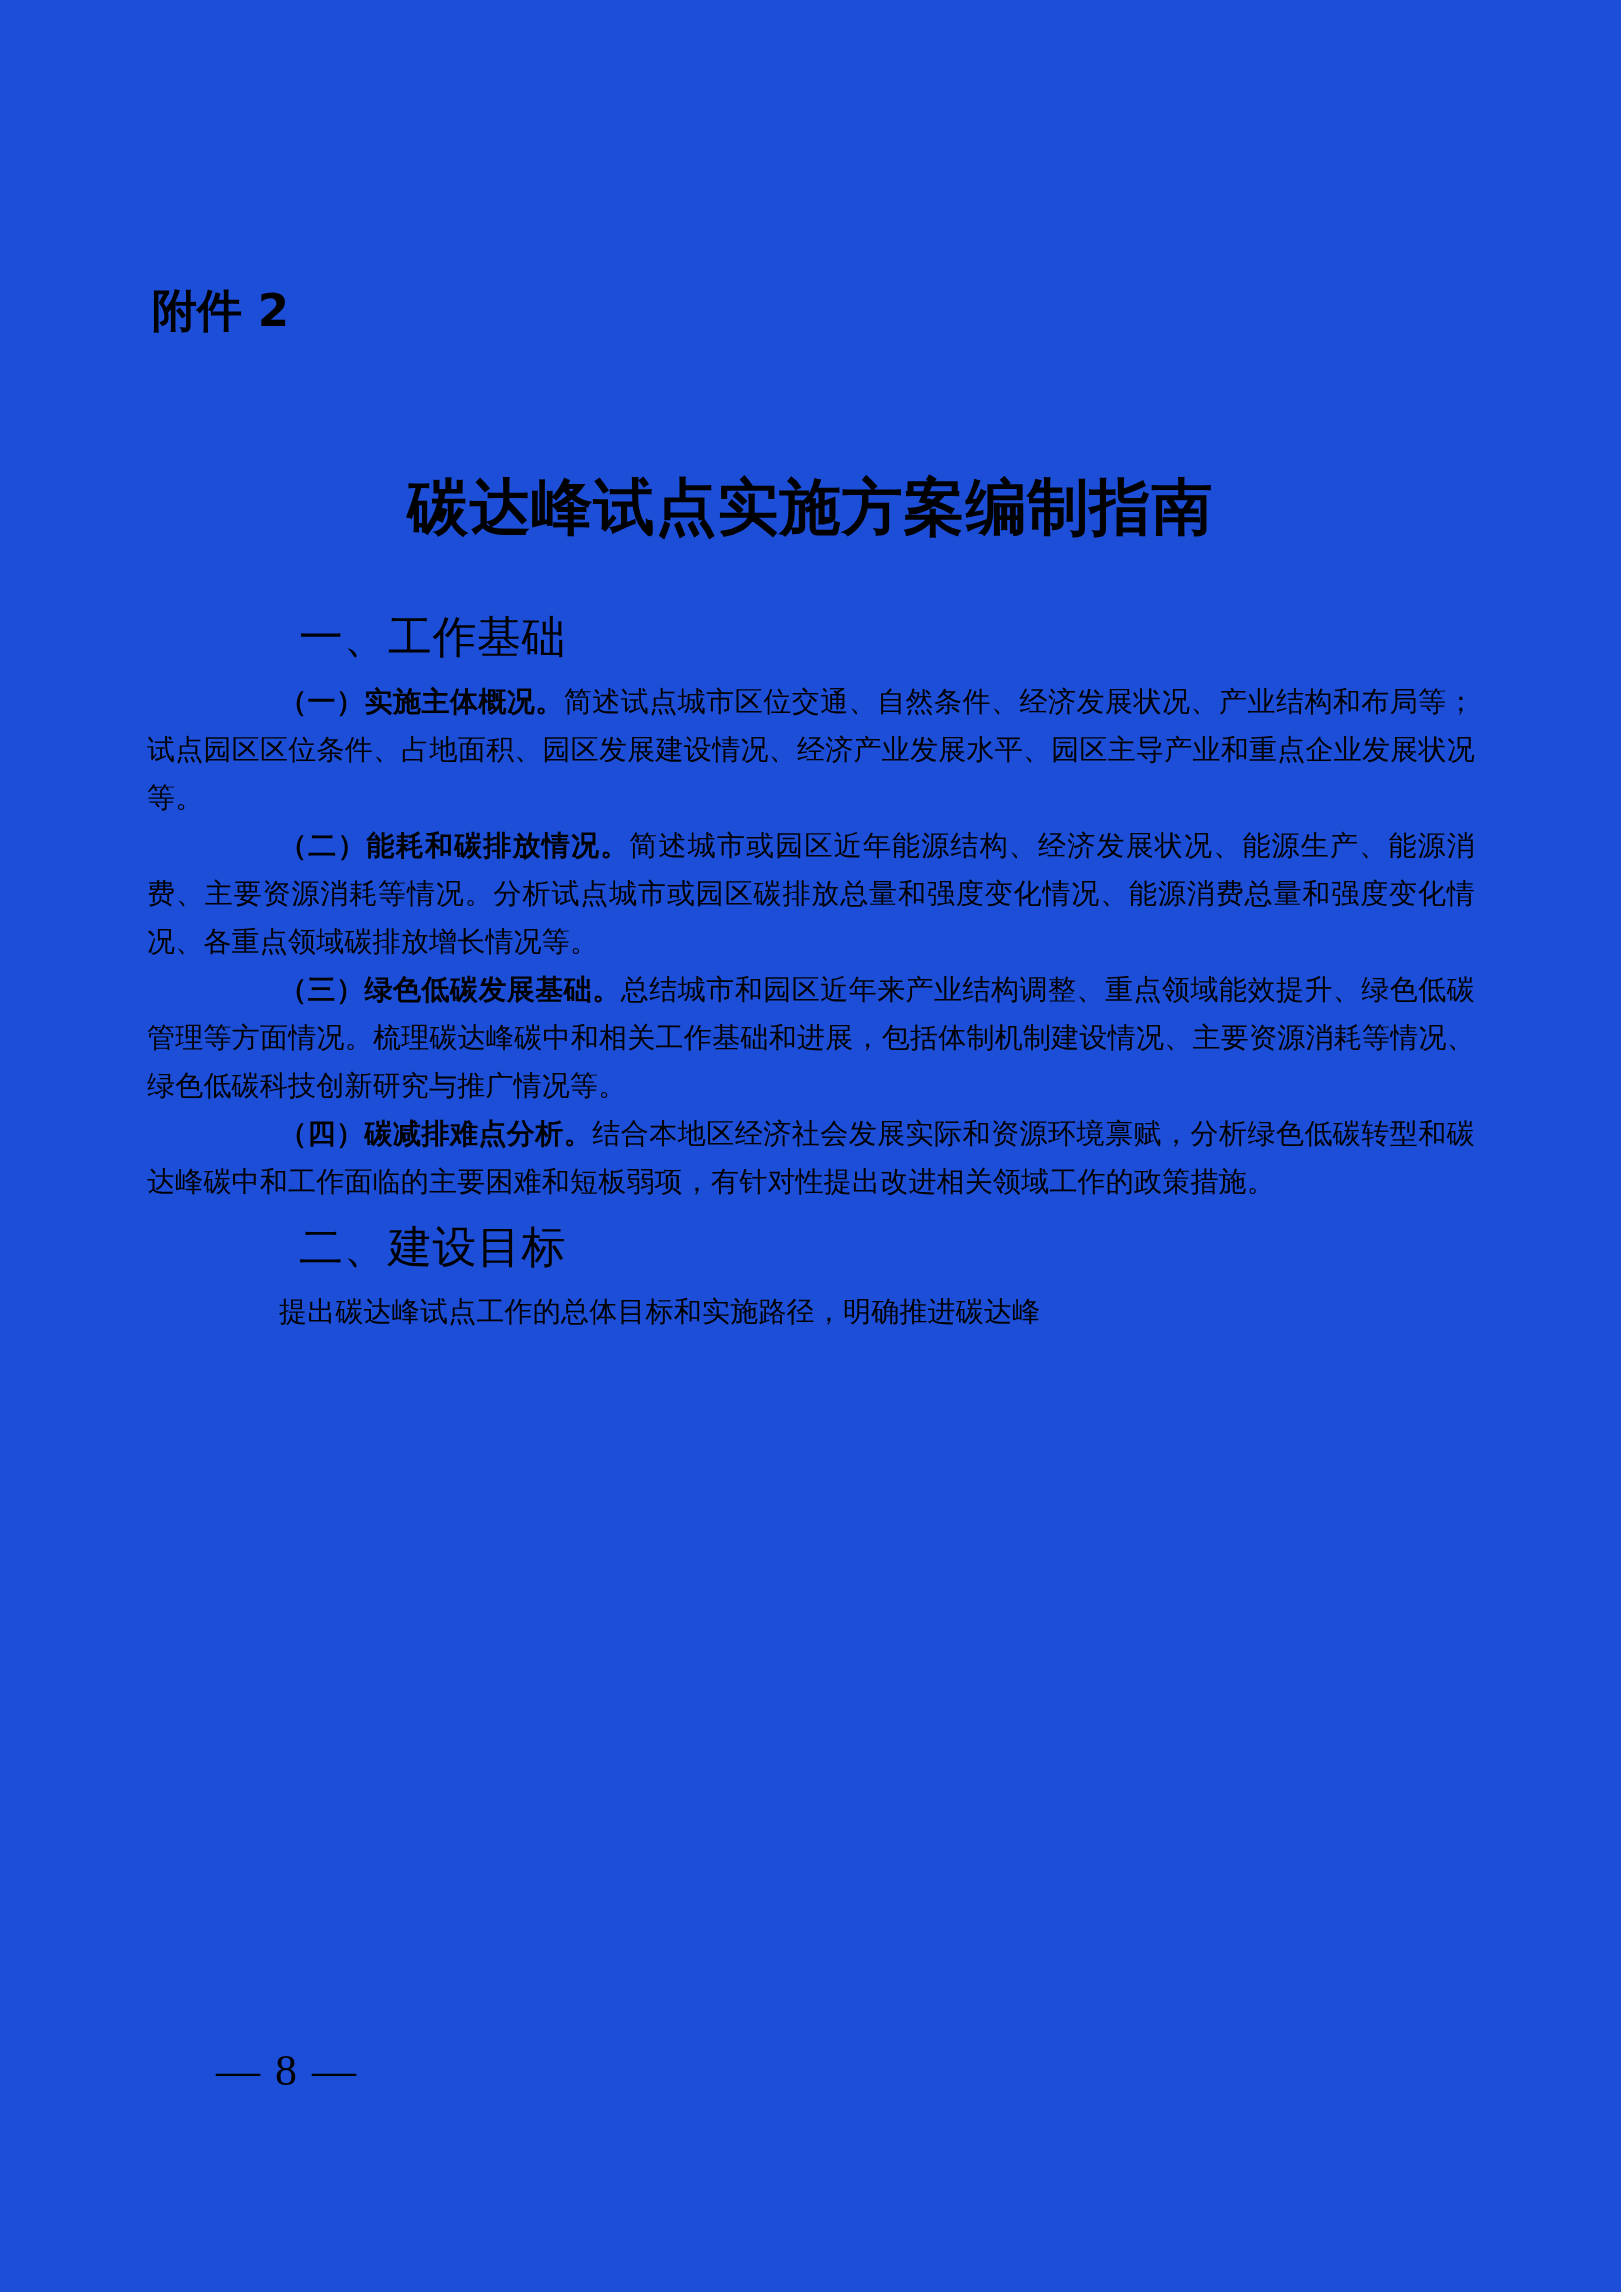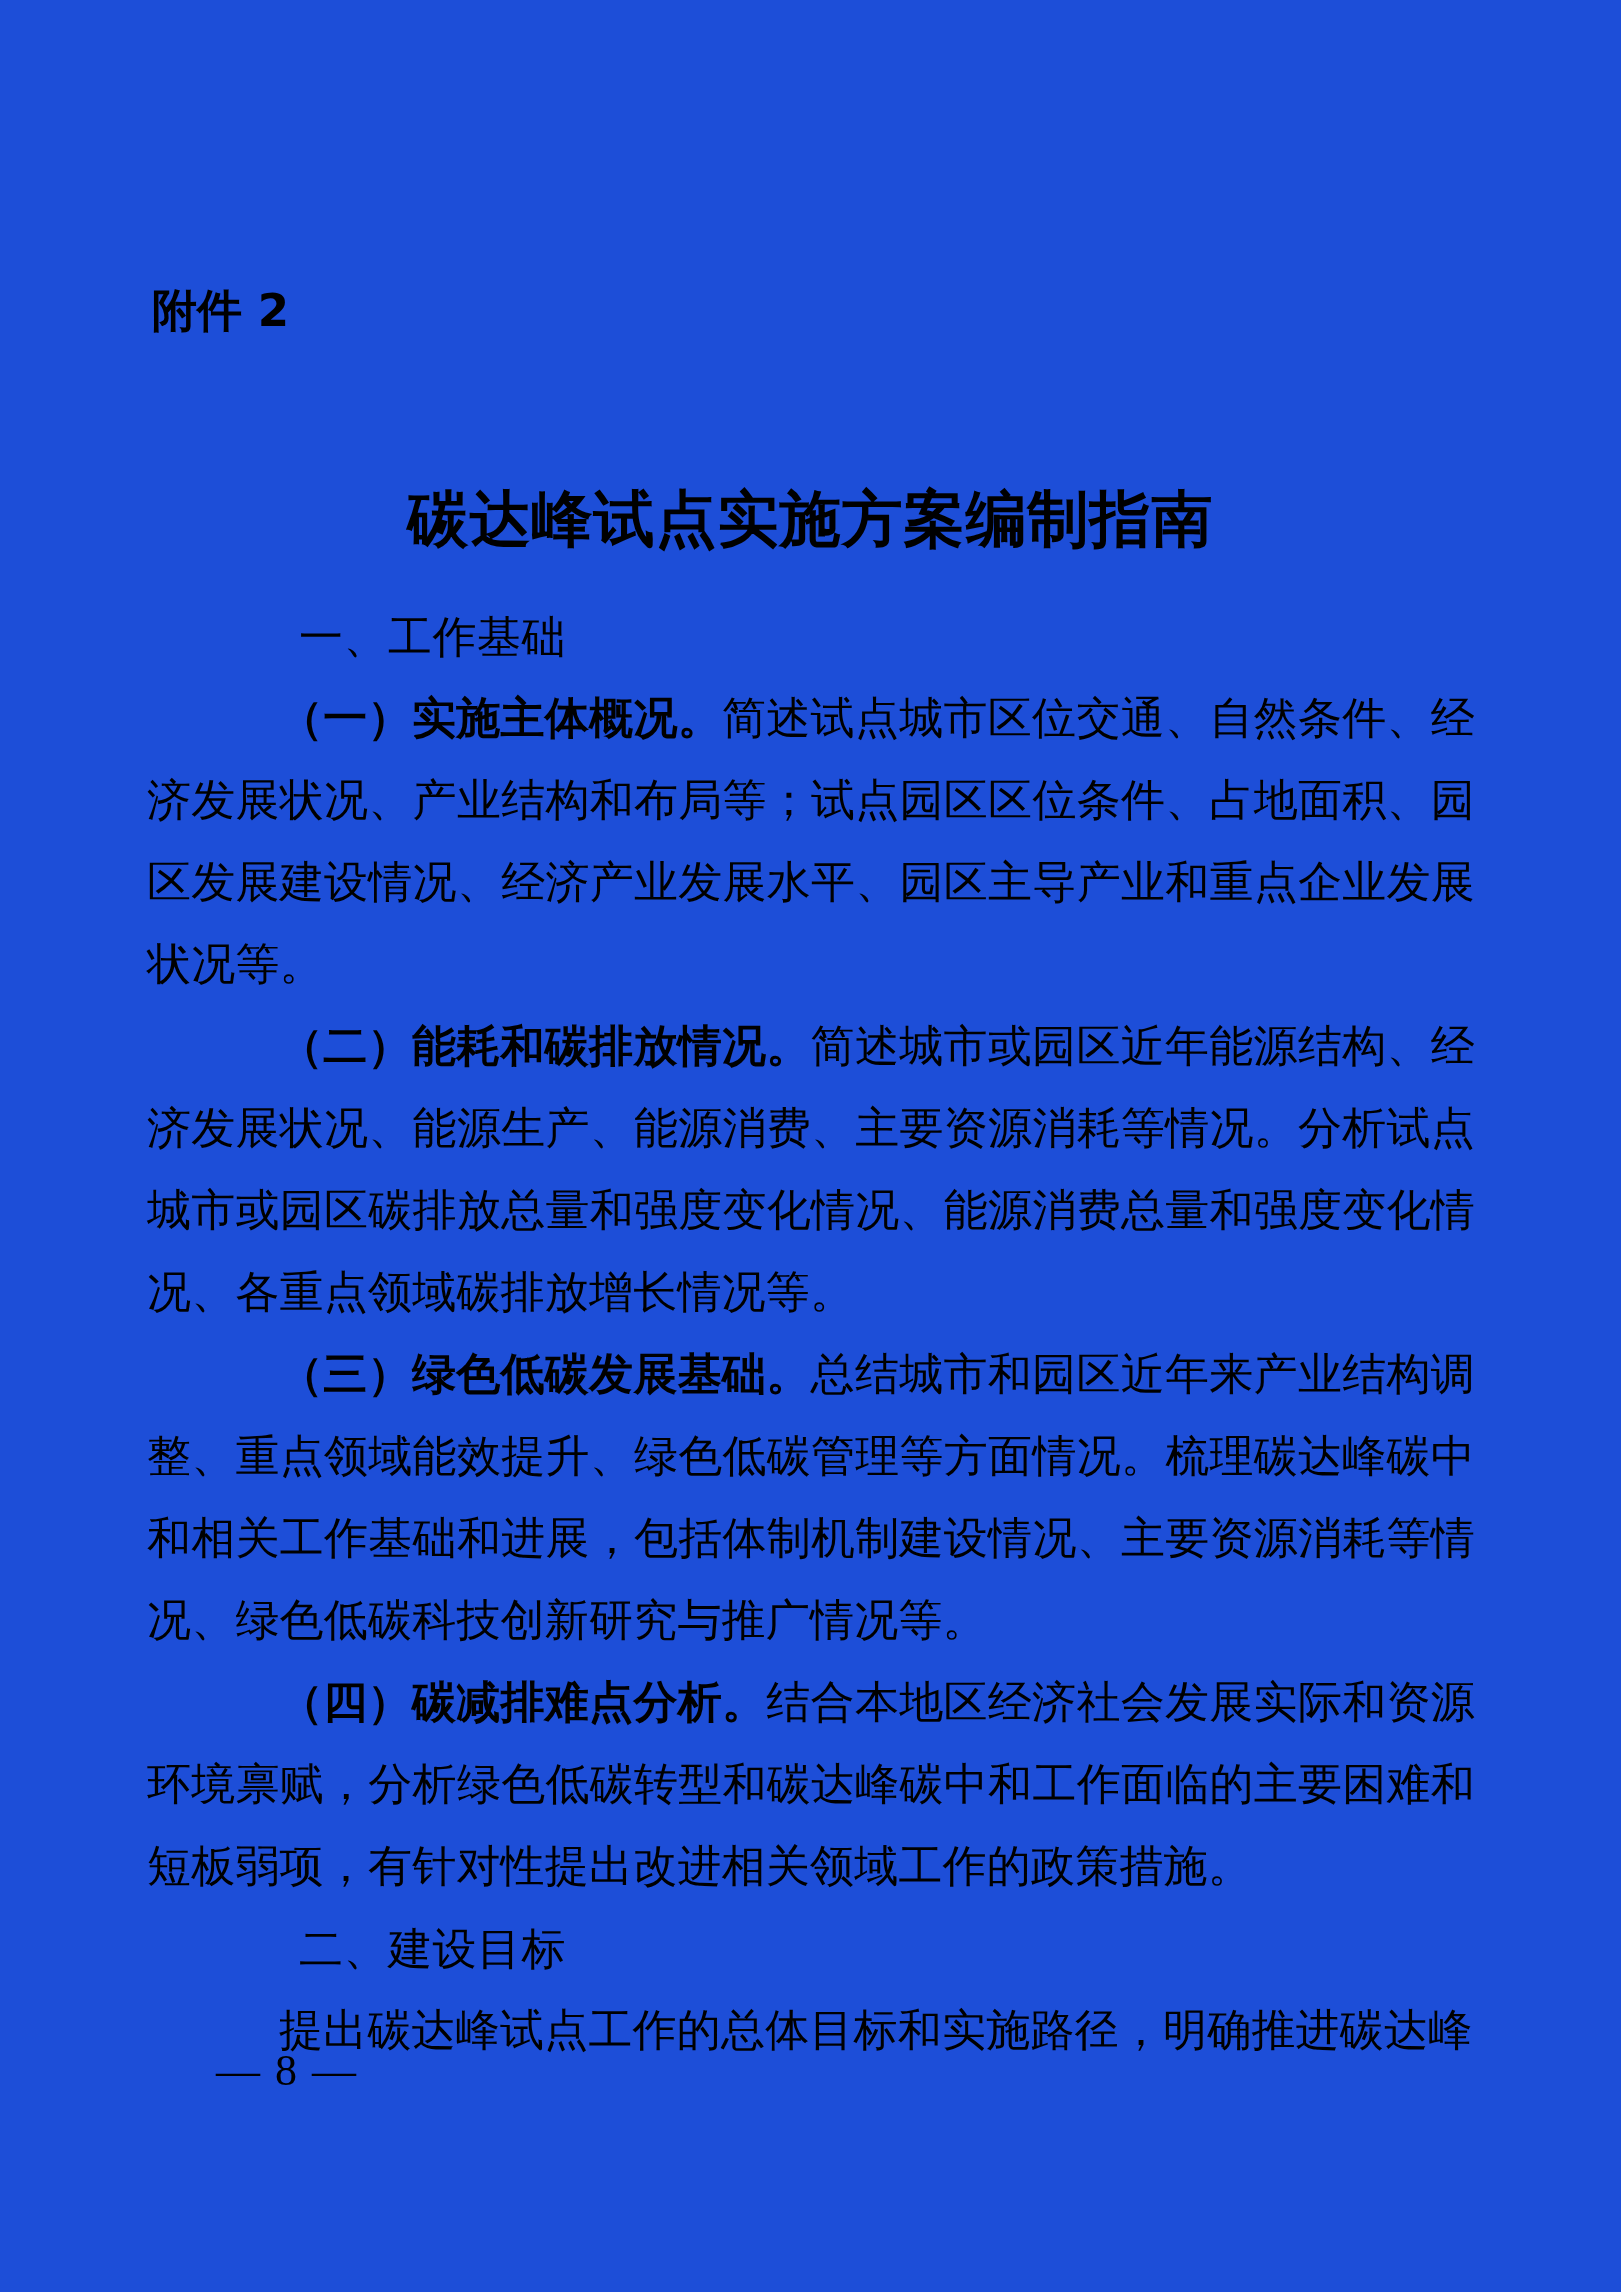--- a/index.html
+++ b/index.html
@@ -22,21 +22,21 @@
     top: 284px;
     font-family: "DejaVu Sans", "Liberation Sans", sans-serif;
     font-weight: bold;
     font-size: 45px;
     line-height: 53px;
     white-space: pre;
   }
   .doc-title {
     position: absolute;
     left: 0;
-    top: 443px;
+    top: 431px;
     width: 1621px;
     text-align: center;
     font-family: "Liberation Serif", "DejaVu Serif", serif;
     font-weight: bold;
     font-size: 61px;
     line-height: 71px;
     letter-spacing: 1px;
   }
   .content {
     position: absolute;
@@ -48,22 +48,22 @@
     margin: 0;
     font-family: "DejaVu Sans", "Liberation Sans", sans-serif;
     font-weight: normal;
     font-size: 44px;
     line-height: 82px;
     text-indent: 152px;
     letter-spacing: 0.5px;
   }
   .para {
     margin: 0;
-    font-size: 44px;
-    line-height: 82px;
+    font-size: 28px;
+    line-height: 48px;
     text-align: justify;
     text-indent: 132px;
     letter-spacing: 0.2px;
   }
   .para .lead {
     font-weight: bold;
   }
   .page-footer {
     position: absolute;
     left: 216px;

